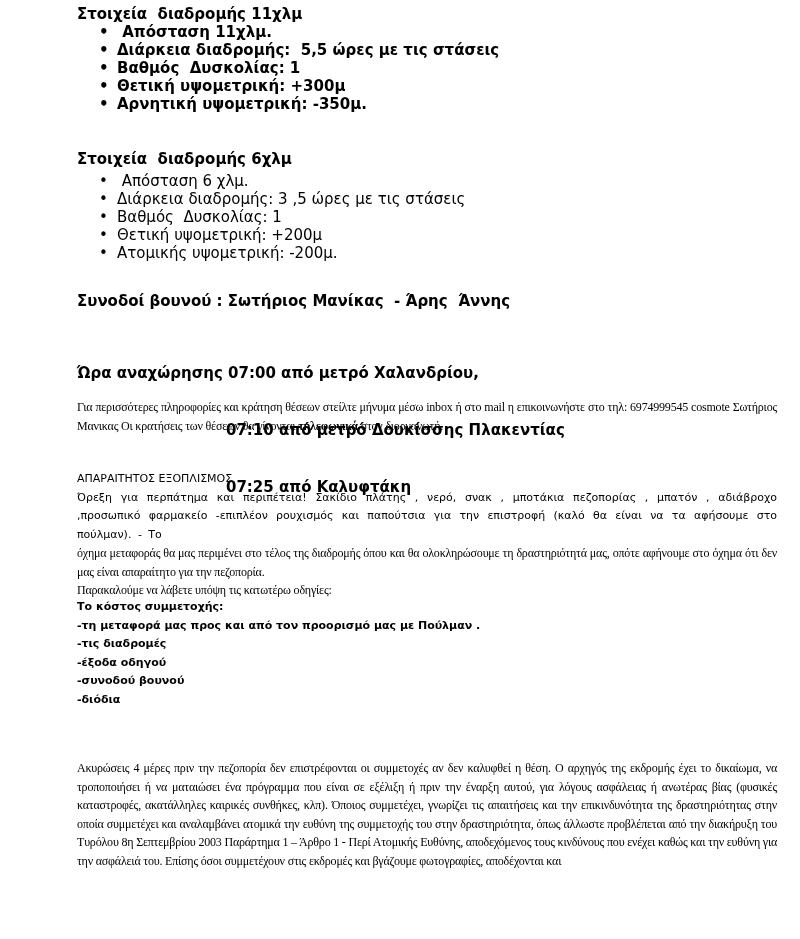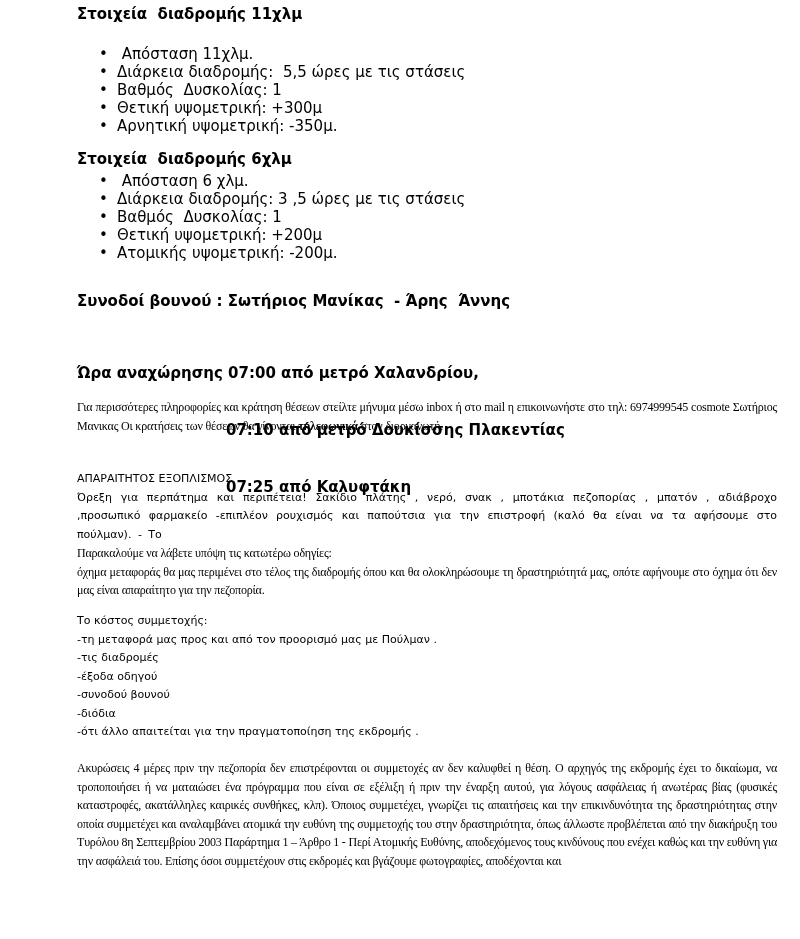--- a/index.html
+++ b/index.html
@@ -20,21 +20,21 @@
   .plain { font-size: 11px; line-height: 18.5px; }
   b.strong { font-weight: bold; }
 </style>
 </head>
 <body>
 
 <div class="page">
 
   <section style="position:absolute; top:5px; left:0; width:700px;">
     <p class="h">Στοιχεία  διαδρομής 11χλμ</p>
-    <ul class="bullets" style="margin-top:22px;">
+    <ul class="bullets" style="font-weight:bold;">
       <li> Απόσταση 11χλμ.</li>
       <li>Διάρκεια διαδρομής:  5,5 ώρες με τις στάσεις</li>
       <li>Βαθμός  Δυσκολίας: 1</li>
       <li>Θετική υψομετρική: +300μ</li>
       <li>Αρνητική υψομετρική: -350μ.</li>
     </ul>
   </section>
 
   <section style="position:absolute; top:150px; left:0; width:700px;">
     <p class="h">Στοιχεία  διαδρομής 6χλμ</p>
@@ -55,29 +55,28 @@
     <div class="cont">07:25 από Καλυφτάκη</div>
   </div>
 
   <p class="narrow just" style="position:absolute; top:398px; left:0; width:700px; margin:0;">
     <span>Για περισσότερες πληροφορίες και κράτηση θέσεων στείλτε μήνυμα μέσω inbox ή  στο mail  η επικοινωνήστε στο τηλ: 6974999545 cosmote Σωτήριος Μανικας Οι κρατήσεις των θέσεων θα γίνονται </span><b class="strong">τηλεφωνικά</b><span> στον διοργανωτή.</span>
   </p>
 
   <section style="position:absolute; top:470px; left:0; width:700px;">
     <div class="plain">ΑΠΑΡΑΙΤΗΤΟΣ ΕΞΟΠΛΙΣΜΟΣ</div>
     <p class="plain just" style="margin:0; word-spacing:3px;">Όρεξη για περπάτημα και περιπέτεια! Σακίδιο πλάτης , νερό, σνακ , μποτάκια πεζοπορίας , μπατόν , αδιάβροχο ,προσωπικό φαρμακείο -επιπλέον ρουχισμός και παπούτσια για την επιστροφή (καλό θα είναι να τα αφήσουμε στο πούλμαν). - Το</p>
+    <p class="narrow just" style="margin:0;">όχημα μεταφοράς θα μας περιμένει στο τέλος της διαδρομής όπου και θα ολοκληρώσουμε τη δραστηριότητά μας, οπότε αφήνουμε στο όχημα ότι δεν μας είναι απαραίτητο για την πεζοπορία.</p>
     <p class="narrow" style="margin:0;">Παρακαλούμε να λάβετε υπόψη τις κατωτέρω οδηγίες:</p>
-    <p class="narrow just" style="margin:0;">όχημα μεταφοράς θα μας περιμένει στο τέλος της διαδρομής όπου και θα ολοκληρώσουμε τη δραστηριότητά μας, οπότε αφήνουμε στο όχημα ότι δεν μας είναι απαραίτητο για την πεζοπορία.</p>
   </section>
 
-  <section style="position:absolute; top:612px; left:0; width:700px;">
+  <section style="position:absolute; top:598px; left:0; width:700px;font-weight:bold;">
     <div class="plain">Το κόστος συμμετοχής:</div>
     <div class="plain">-τη μεταφορά μας προς και από τον προορισμό μας με Πούλμαν .</div>
     <div class="plain">-τις διαδρομές</div>
     <div class="plain">-έξοδα οδηγού</div>
     <div class="plain">-συνοδού βουνού</div>
     <div class="plain">-διόδια</div>
-    <div class="plain">-ότι άλλο απαιτείται για την πραγματοποίηση της εκδρομής .</div>
   </section>
 
   <p class="narrow just" style="position:absolute; top:759px; left:0; width:700px; margin:0;">Ακυρώσεις 4 μέρες πριν την πεζοπορία δεν επιστρέφονται οι συμμετοχές αν δεν καλυφθεί η θέση. Ο αρχηγός της εκδρομής έχει το δικαίωμα, να τροποποιήσει ή να ματαιώσει ένα πρόγραμμα που είναι σε εξέλιξη ή πριν την έναρξη αυτού, για λόγους ασφάλειας ή ανωτέρας βίας (φυσικές καταστροφές, ακατάλληλες καιρικές συνθήκες, κλπ). Όποιος συμμετέχει, γνωρίζει τις απαιτήσεις και την επικινδυνότητα της δραστηριότητας στην οποία συμμετέχει και αναλαμβάνει ατομικά την ευθύνη της συμμετοχής του στην δραστηριότητα, όπως άλλωστε προβλέπεται από την διακήρυξη του Τυρόλου 8η Σεπτεμβρίου 2003 Παράρτημα 1 – Άρθρο 1 - Περί Ατομικής Ευθύνης, αποδεχόμενος τους κινδύνους που ενέχει καθώς και την ευθύνη για την ασφάλειά του. Επίσης όσοι συμμετέχουν στις εκδρομές και βγάζουμε φωτογραφίες, αποδέχονται και</p>
 
 </div>
 
 </body></html>

